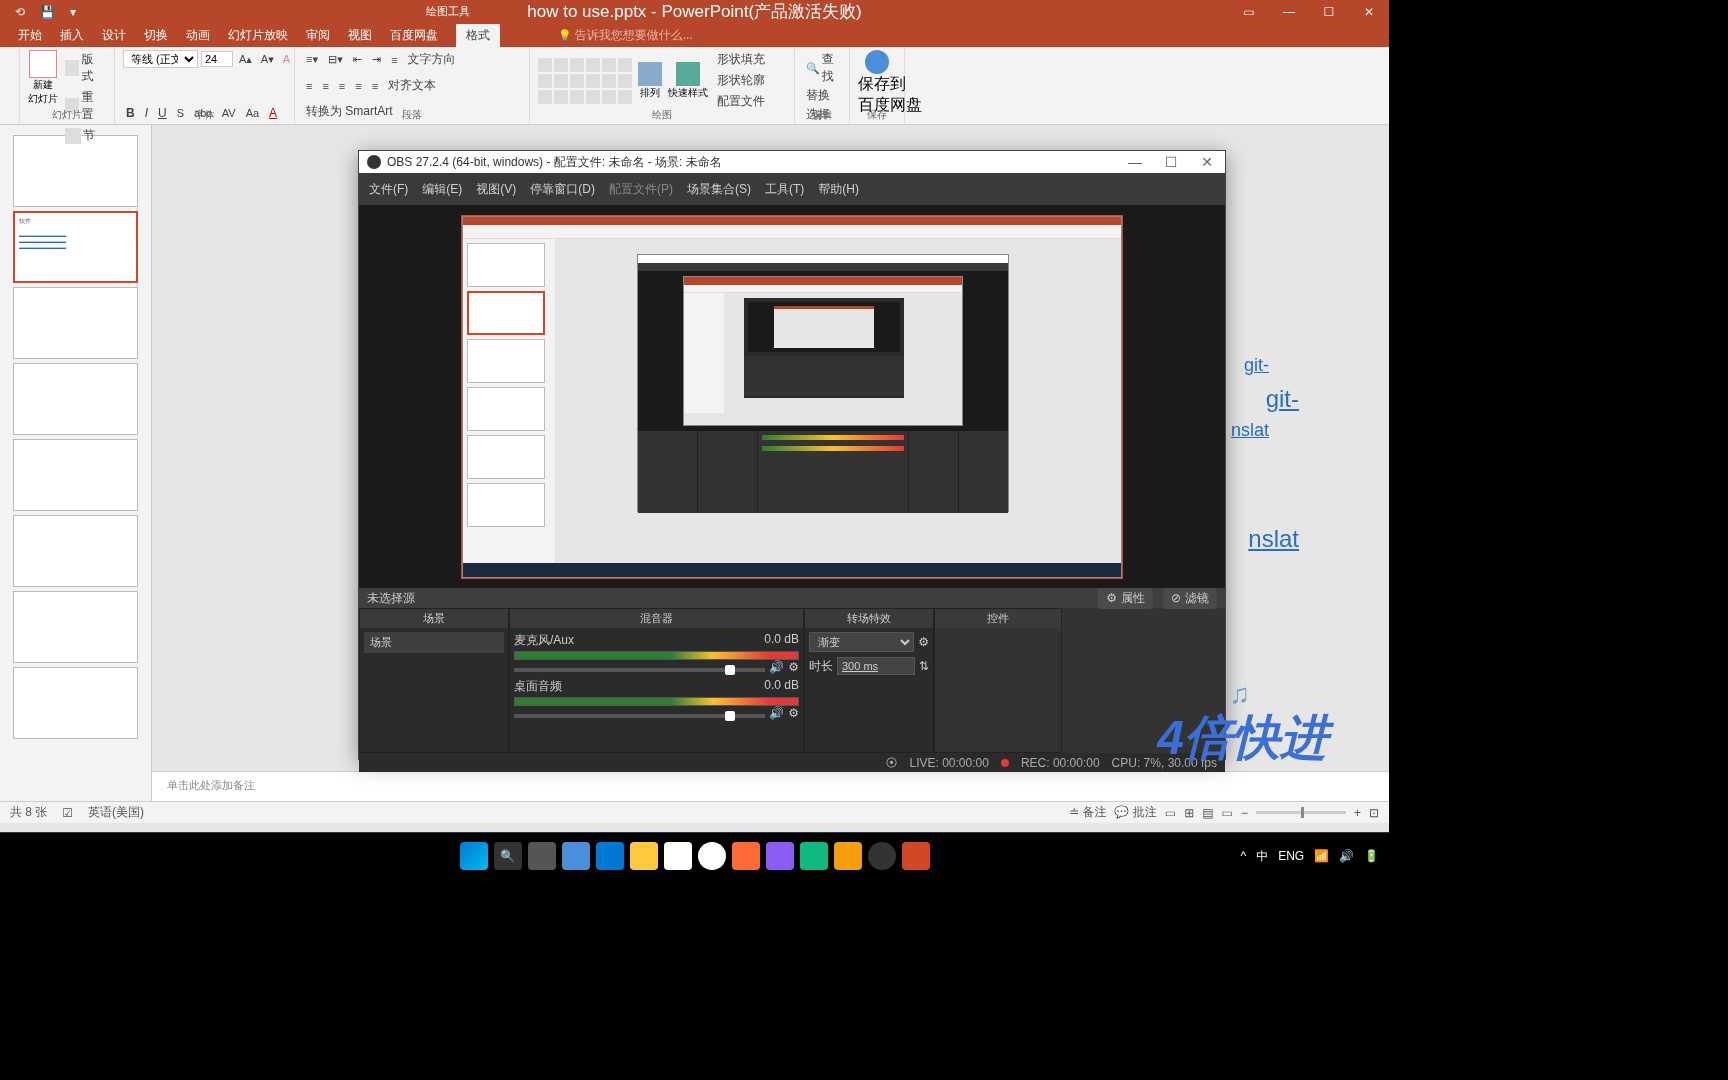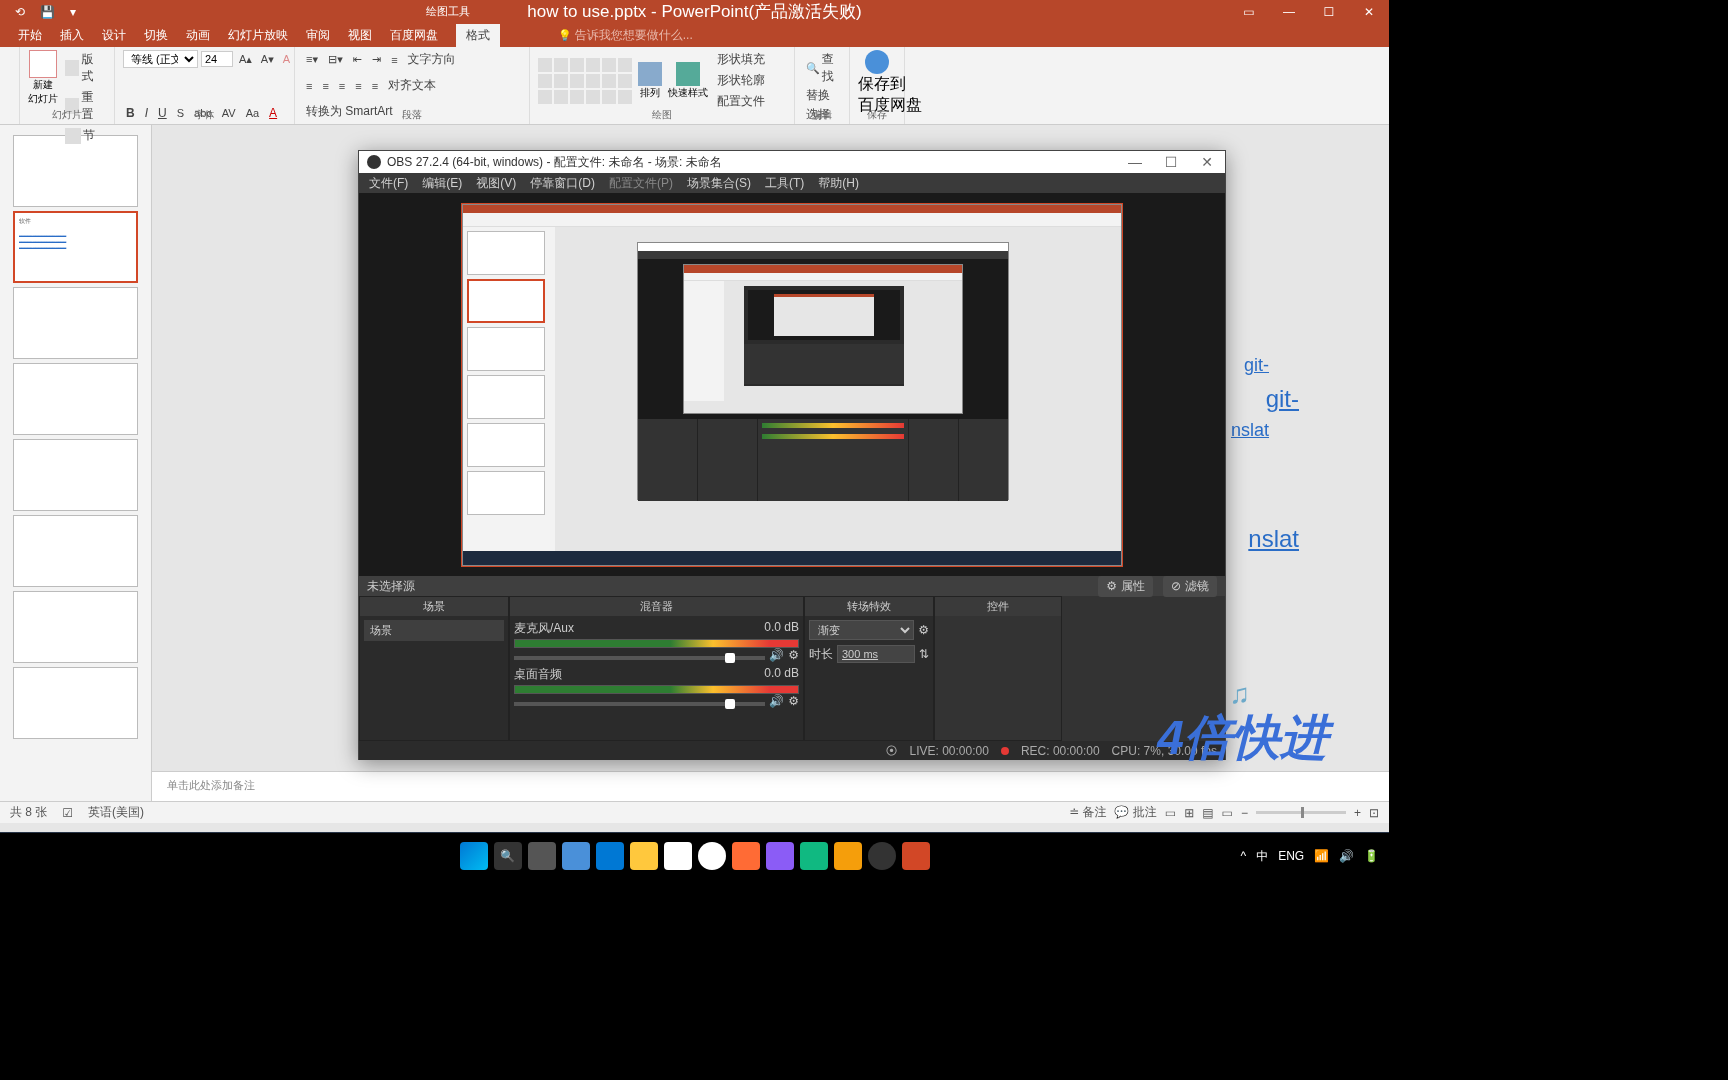--- a/index.html
+++ b/index.html
@@ -41,21 +41,21 @@
 .ppt-status{height:22px;background:#f3f3f3;border-top:1px solid #ccc;display:flex;align-items:center;padding:0 10px;font-size:11px;color:#555;gap:15px}
 .ppt-status-right{margin-left:auto;display:flex;gap:8px;align-items:center}
 .zoom-slider{width:90px;height:3px;background:#ccc;position:relative}
 
 
 .obs{position:absolute;left:358px;top:150px;width:868px;height:610px;background:#2b2b2b;border:1px solid #444;box-shadow:0 4px 20px rgba(0,0,0,.4)}
 .obs-titlebar{height:22px;background:#fff;display:flex;align-items:center;padding:0 8px;font-size:11px;color:#333;position:relative}
 .obs-logo{width:14px;height:14px;border-radius:50%;background:#333;margin-right:6px}
 .obs-winctl{position:absolute;right:0;display:flex}
 .obs-winctl span{width:36px;text-align:center;font-size:14px;color:#666}
-.obs-menu{height:20px;background:#3a3a3a;display:flex;color:#d0d0d0;font-size:11px;gap:14px;padding:3px 10px;align-items:center}
+.obs-menu{height:32px;background:#3a3a3a;display:flex;color:#d0d0d0;font-size:11px;gap:14px;padding:3px 10px;align-items:center}
 .obs-preview{height:383px;background:#1a1a1a;display:flex;justify-content:center;align-items:center;position:relative}
 .obs-preview-content{width:662px;height:364px;background:#e6e6e6;position:relative;border:1px solid #d24726}
 .obs-toolbar{height:20px;background:#3f3f3f;display:flex;align-items:center;padding:0 8px;gap:10px;color:#ccc;font-size:11px}
 .obs-toolbar-btn{padding:2px 8px;background:#4a4a4a;border-radius:3px;display:flex;align-items:center;gap:4px}
 
 .obs-panels{height:145px;display:flex;background:#333}
 .opanel{border:1px solid #222;display:flex;flex-direction:column}
 .opanel-hdr{background:#3a3a3a;color:#ccc;font-size:11px;text-align:center;padding:2px;position:relative}
 .opanel-body{flex:1;background:#2b2b2b;color:#ccc;font-size:11px;padding:4px;overflow:hidden}
 .scene-item,.source-item{padding:3px 6px;background:#3f3f3f;margin-bottom:1px;font-size:11px}

